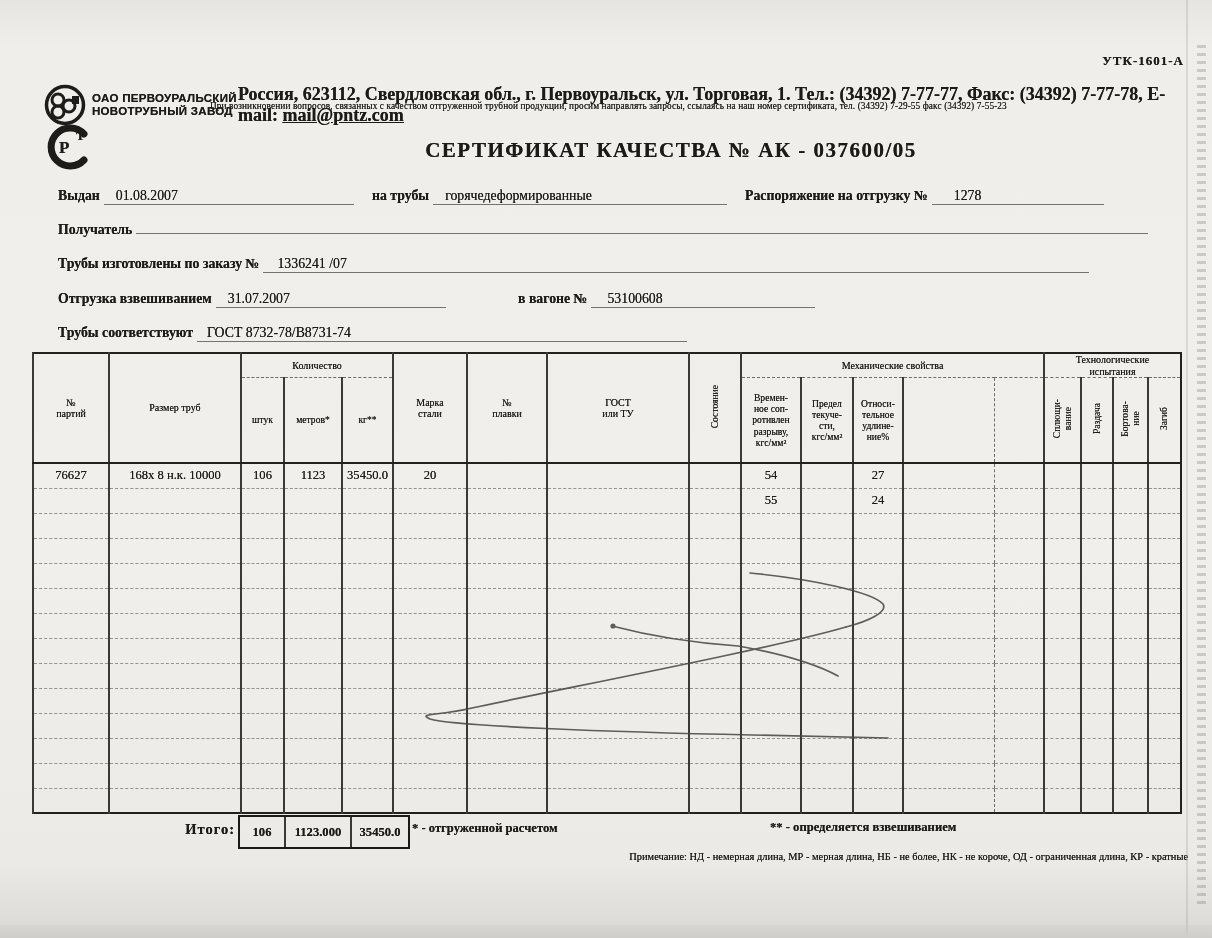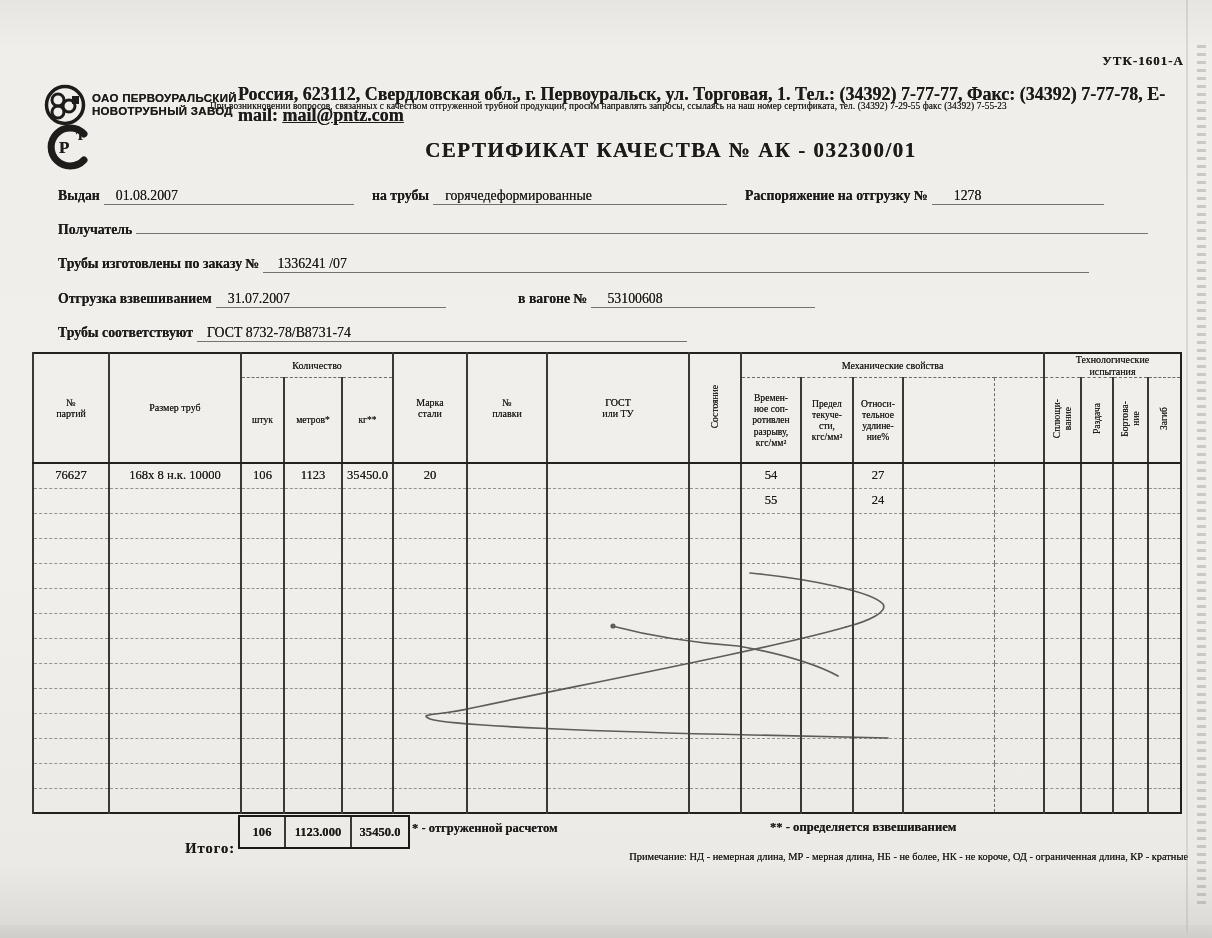--- a/index.html
+++ b/index.html
@@ -29,21 +29,21 @@
   .cert th,.cert td{border-left:2px solid #3a3935;padding:0 2px;overflow:hidden;}
   .cert thead th{font-weight:normal;font-size:9.6px;line-height:1.15;text-align:center;vertical-align:middle;white-space:pre-line;}
   .cert tr.grp-row th{height:22px;border-bottom:1px dashed #6e6c66;font-size:10px;}
   .cert tr.sub-row th{height:84px;border-bottom:2.5px solid #22211e;}
   .cert tr.grp-row th[rowspan]{border-bottom:2.5px solid #22211e;}
   .cert tbody tr{height:25px;}
   .cert tbody td{border-bottom:1.2px dashed #94928a;font-size:12.6px;text-align:center;vertical-align:middle;}
   .dash-left{border-left:1.5px dashed #6e6c66 !important;}
   .vtext{writing-mode:vertical-rl;transform:rotate(180deg);display:inline-block;font-size:9.6px;line-height:1.1;white-space:pre-line;}
   
-  .total-label{left:150px;top:840px;width:85px;text-align:right;font-weight:bold;font-size:14.5px;letter-spacing:1px;}
+  .total-label{left:150px;top:821px;width:85px;text-align:right;font-weight:bold;font-size:14.5px;letter-spacing:1px;}
   .total-box{left:238px;top:815px;height:30px;display:flex;border:2.5px solid #1b1a18;}
   .total-cell{display:flex;align-items:center;justify-content:center;font-size:12.6px;font-weight:bold;}
   .total-cell + .total-cell{border-left:2px solid #3a3935;}
   .fn1{left:412px;top:821px;font-weight:bold;font-size:12.6px;}
   .fn2{left:770px;top:820px;font-weight:bold;font-size:12.6px;}
   .note-line{left:520px;top:851px;width:668px;font-size:10.4px;text-align:right;white-space:nowrap;}
   
   .edge-strip{right:6px;top:40px;bottom:30px;width:9px;
     background:repeating-linear-gradient(180deg,rgba(0,0,0,0) 0 5px,rgba(110,106,98,.28) 5px 8px);}
   .edge-crease{right:24px;top:0;bottom:0;width:2px;background:rgba(150,147,140,.25);}
@@ -76,21 +76,21 @@
   <div class="abs addr2">При возникновении вопросов, связанных с качеством отгруженной трубной продукции, просим направлять запросы, ссылаясь на наш номер сертификата, тел. (34392) 7-29-55 факс (34392) 7-55-23</div>
 
   <div class="abs rst">
     <svg width="46" height="48" viewBox="0 0 46 48">
       <path d="M38,12 A19,19 0 1 0 38,38" fill="none" stroke="#1d1c1a" stroke-width="7" stroke-linecap="round"></path>
       <text x="13" y="31" font-family="Liberation Serif, serif" font-weight="bold" font-size="17" fill="#1d1c1a">Р</text>
       <text x="30" y="18" font-family="Liberation Serif, serif" font-weight="bold" font-size="13" fill="#1d1c1a">Т</text>
     </svg>
   </div>
 
-  <div class="abs title">СЕРТИФИКАТ КАЧЕСТВА   №   АК - 032300/01</div>
+  <div class="abs title">СЕРТИФИКАТ КАЧЕСТВА   №   АК - 037600/05</div>
 
   <div class="abs" style="left:58px;top:186px;">
     <span class="lbl">Выдан</span>
     <span class="val u" style="width:238px;padding-left:12px;">01.08.2007</span>
   </div>
   <div class="abs" style="left:372px;top:186px;">
     <span class="lbl">на трубы</span>
     <span class="val u" style="width:282px;padding-left:12px;">горячедеформированные</span>
   </div>
   <div class="abs" style="left:745px;top:186px;">

